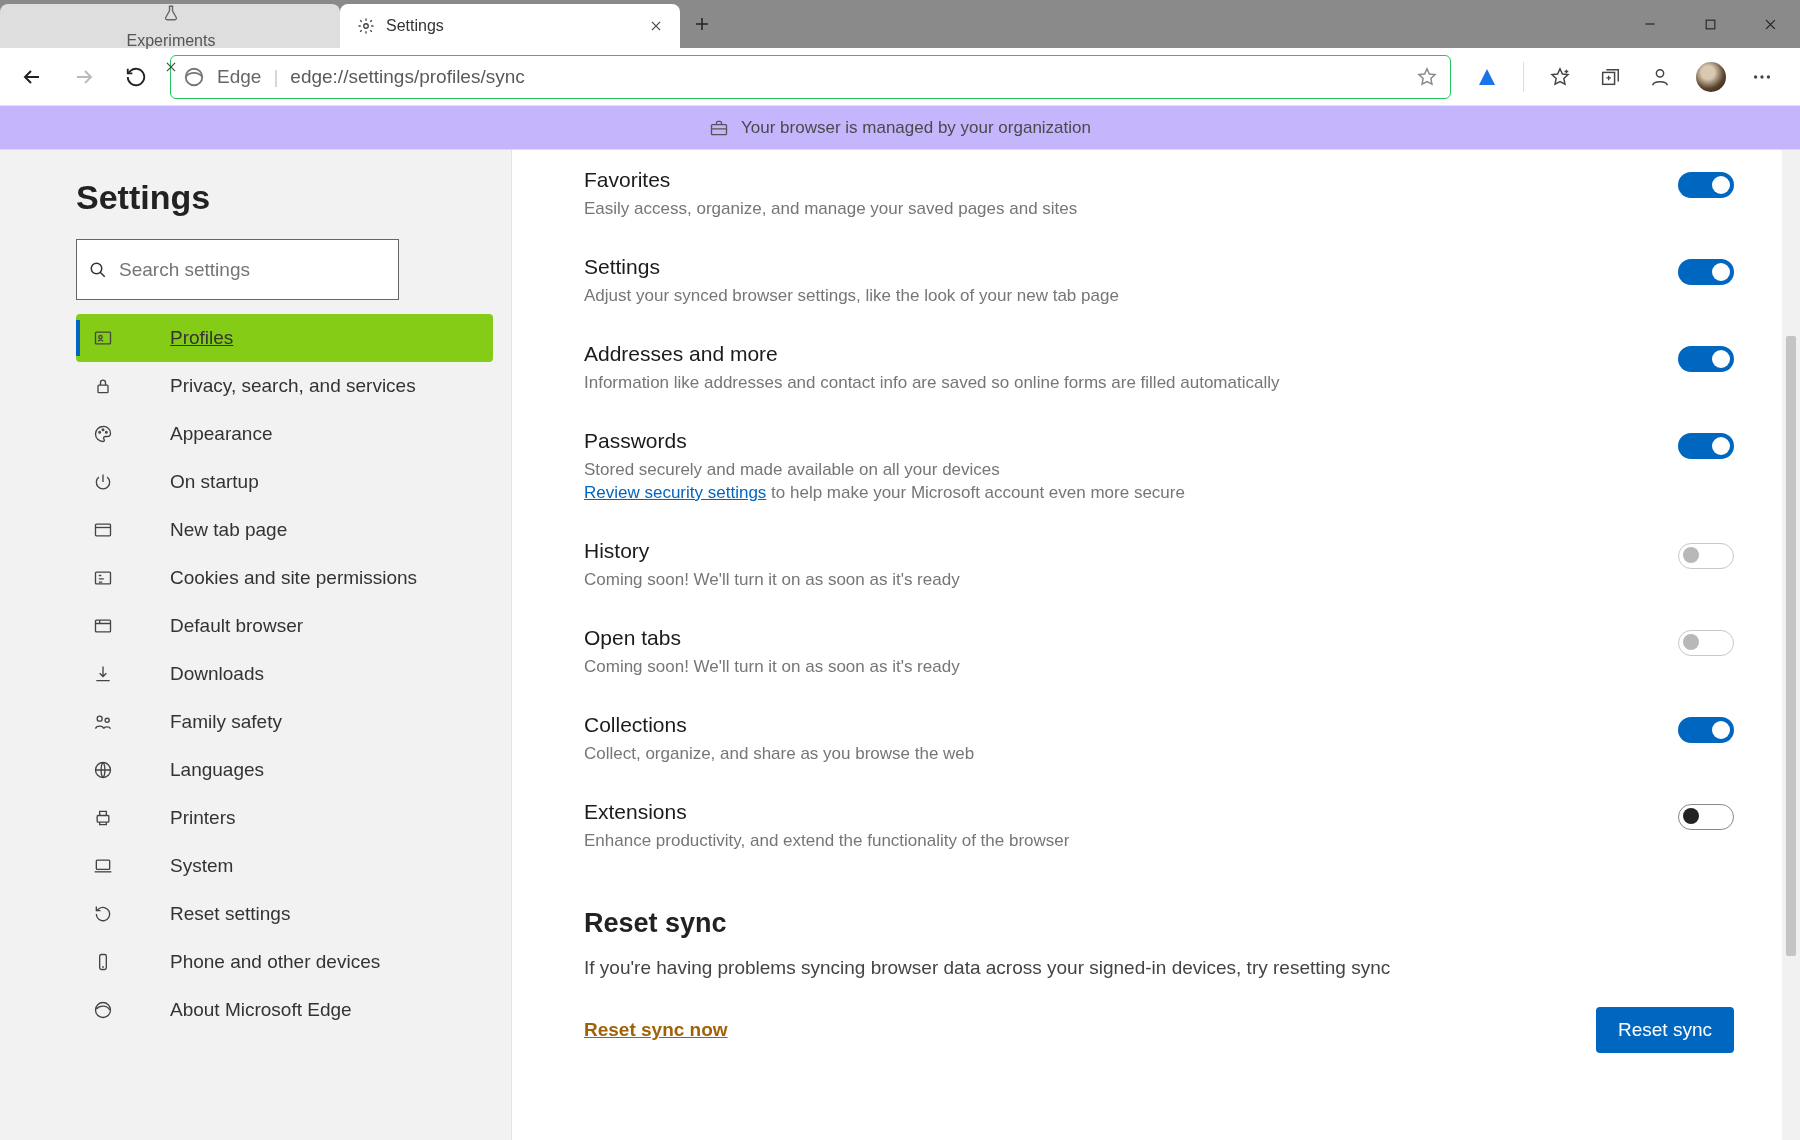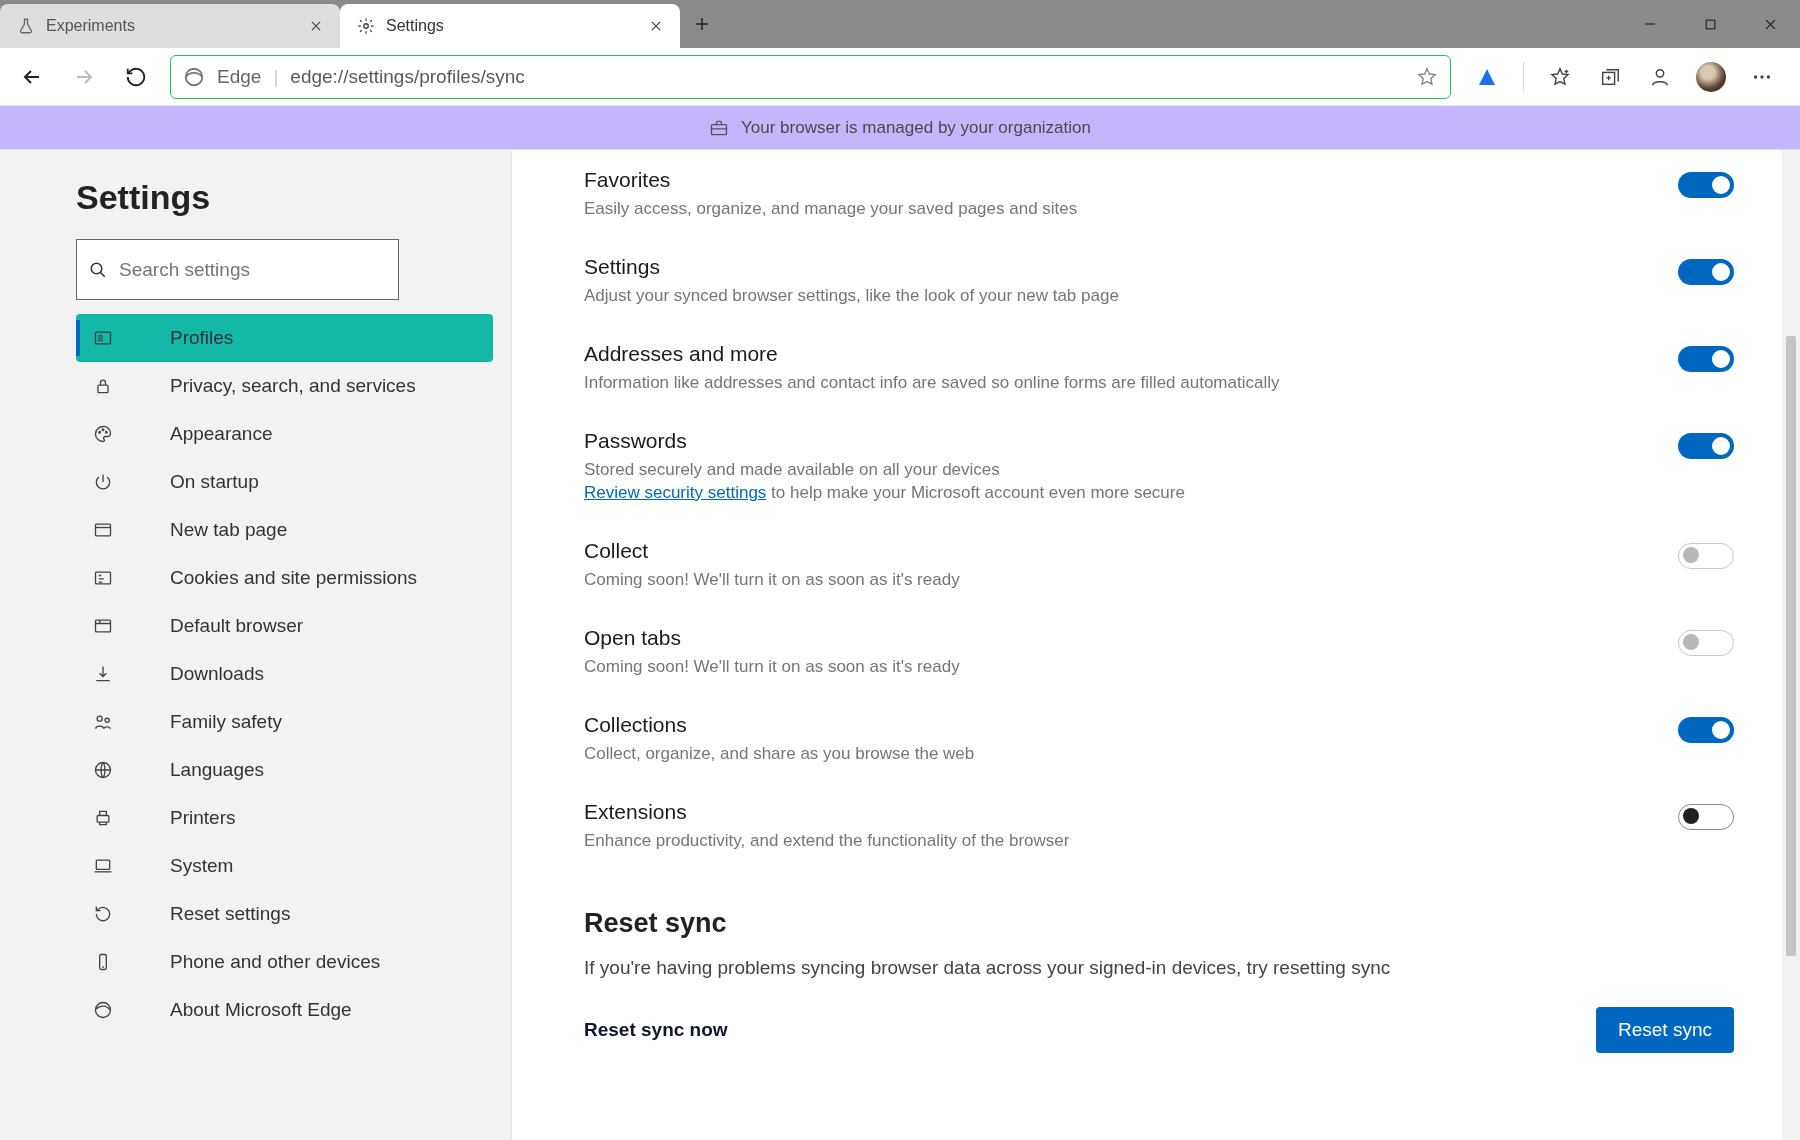--- a/index.html
+++ b/index.html
@@ -1,21 +1,21 @@
 <!DOCTYPE html>
 <html><head>
 <meta charset="utf-8">
 <style>
 * { margin: 0; padding: 0; box-sizing: border-box; font-family: "Segoe UI", -apple-system, sans-serif; }
 body { width: 1800px; height: 1140px; overflow: hidden; background: #fff; }
 
 
 .tabstrip { height: 48px; background: #8a8a8a; display: flex; align-items: center; position: relative; }
 .tab { height: 48px; display: flex; align-items: center; padding: 0 14px 0 16px; gap: 10px; font-size: 16px; color: #555; min-width: 340px; position: relative; }
-.tab.inactive { background: #dedede; border-radius: 8px 8px 0 0; margin-top: 4px; height: 44px; }
+.tab.inactive { background: #dedede; border-radius: 8px 8px 0 0; margin-top: 4px; height: 44px; flex-direction: column; }
 .tab.active { background: #fff; border-radius: 8px 8px 0 0; margin-top: 4px; height: 44px; color: #333; }
 .tab .ticon { width: 20px; height: 20px; display: inline-flex; align-items: center; justify-content: center; }
 .tab .title { flex: 1; }
 .tab .close { width: 20px; height: 20px; display:inline-flex; align-items:center; justify-content:center; color:#444; }
 .newtab { width: 44px; height: 44px; display:flex; align-items:center; justify-content:center; color:#222; }
 .win-controls { position:absolute; right:0; top:0; height:48px; display:flex; }
 .win-controls div { width:60px; display:flex; align-items:center; justify-content:center; color:#222; }
 
 
 .toolbar { height:58px; background:#fff; display:flex; align-items:center; padding:0 14px; gap:16px; border-bottom:1px solid #e5e5e5;}
@@ -40,21 +40,21 @@
 .scrollbar-thumb { margin-top:186px; height:620px; background:#c4c4c4; border-radius:2px; margin-left:4px; margin-right:4px;}
 
 
 .sidebar { width:512px; background:#f2f2f2; padding:28px 0 0 0; border-right:1px solid #e3e3e3;}
 .sidebar h1 { font-size:34px; font-weight:600; color:#222; padding:0 0 22px 76px;}
 .searchwrap { margin:0 112px 14px 76px; }
 .search { width:100%; height:61px; border:1px solid #666; display:flex; align-items:center; padding:0 12px; gap:12px; background:#fff;}
 .search input { border:none; outline:none; font-size:19px; flex:1; color:#333; background:transparent;}
 .navlist { display:flex; flex-direction:column; padding:0 0 0 0;}
 .navitem { height:48px; display:flex; align-items:center; padding-left:94px; gap:18px; font-size:19px; color:#333; cursor:pointer; margin:0 18px 0 76px; border-radius:4px; position:relative;}
-.navitem.selected { background:#14b8a6; }
+.navitem.selected { background:#84cc16;text-decoration:underline; }
 .navitem.selected::before { content:""; position:absolute; left:0; top:6px; bottom:6px; width:4px; background:#0067c0; }
 .navitem .nic { width:22px; height:22px; display:inline-flex; align-items:center; justify-content:center; color:#444; position:absolute; left:16px;}
 
 
 .content { flex:1; overflow:hidden; padding:0 48px 40px 72px; }
 .setting { display:flex; align-items:flex-start; padding:18px 0 16px 0; gap:12px; }
 .setting .txt { flex:1; }
 .setting .txt .stitle { font-size:21px; color:#1b1b1b; font-weight:400; margin-bottom:6px;}
 .setting .txt .sdesc { font-size:17px; color:#767676; line-height:1.35;}
 .setting .txt .slink { color:#0067c0; text-decoration:underline;}
@@ -62,21 +62,21 @@
 .toggle.on { background:#0067c0; }
 .toggle.on::after { content:""; position:absolute; right:4px; top:4px; width:18px; height:18px; background:#fff; border-radius:50%; }
 .toggle.off { background:#fff; border:1.5px solid #888;}
 .toggle.off::after { content:""; position:absolute; left:4px; top:3px; width:16px; height:16px; background:#222; border-radius:50%; }
 .toggle.disabled { background:#fff; border:1.5px solid #c8c8c8;}
 .toggle.disabled::after { content:""; position:absolute; left:4px; top:3px; width:16px; height:16px; background:#b8b8b8; border-radius:50%; }
 
 .reset-h { font-size:27px; color:#222; font-weight:600; margin-top:40px; margin-bottom:18px;}
 .reset-p { font-size:19px; color:#444; margin-bottom:28px;}
 .reset-row { display:flex; align-items:center; }
-.reset-row .lbl { font-size:19px; color:#0f172a; font-weight:600; flex:1;}
+.reset-row .lbl { font-size:19px; color:#a16207; font-weight:600; flex:1;text-decoration:underline;}
 .reset-btn { background:#0067c0; color:#fff; border:none; padding:12px 22px; font-size:19px; border-radius:4px; cursor:pointer;}
 
 svg { display:block; }
 </style>
 </head>
 <body>
 
 <div class="tabstrip">
   <div class="tab inactive">
     <span class="ticon">
@@ -396,21 +396,21 @@
         <div class="sdesc">
           <span>Stored securely and made available on all your devices</span><br>
           <a href="#" class="slink">Review security settings</a><span> to help make your Microsoft account even more secure</span>
         </div>
       </div>
       <div class="toggle on"></div>
     </div>
 
     <div class="setting">
       <div class="txt">
-        <div class="stitle">Collect</div>
+        <div class="stitle">History</div>
         <div class="sdesc">Coming soon! We'll turn it on as soon as it's ready</div>
       </div>
       <div class="toggle disabled"></div>
     </div>
 
     <div class="setting">
       <div class="txt">
         <div class="stitle">Open tabs</div>
         <div class="sdesc">Coming soon! We'll turn it on as soon as it's ready</div>
       </div>

